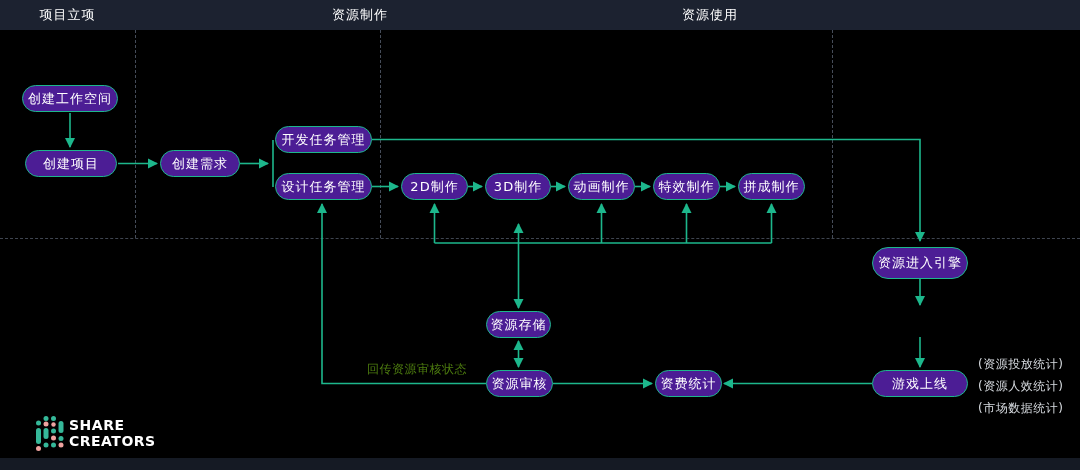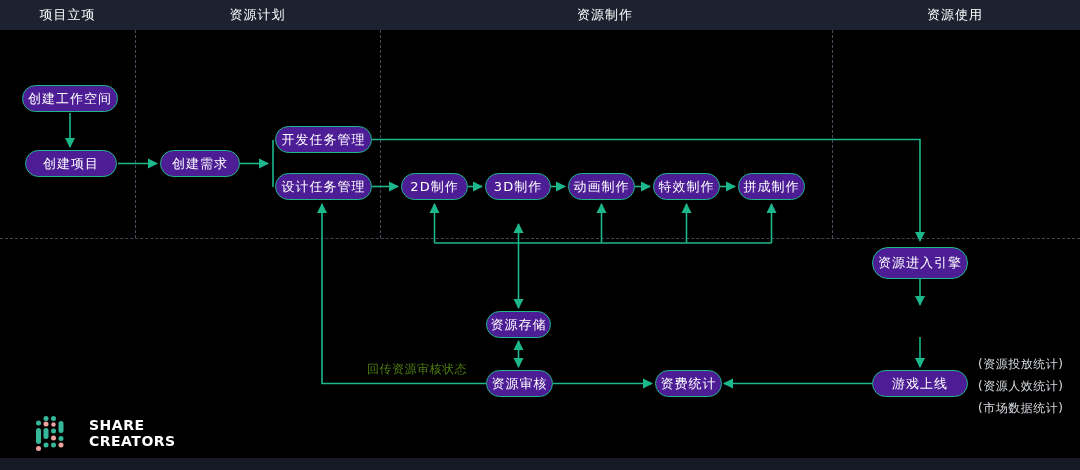--- a/index.html
+++ b/index.html
@@ -39,32 +39,31 @@
   }
   .note{
     position:absolute;z-index:4;color:#d7dbe0;font-size:12px;
     letter-spacing:0.5px;white-space:nowrap;
   }
   .muted-label{
     position:absolute;z-index:4;color:#4d7c0f;font-size:12px;
     letter-spacing:0.5px;white-space:nowrap;
   }
   
-  .logo{position:absolute;left:35px;top:415px;display:flex;align-items:center;gap:24px;z-index:4;}
+  .logo{position:absolute;left:35px;top:415px;display:flex;align-items:center;gap:4px;z-index:4;}
   .logo-text{color:#fff;font-weight:bold;font-size:14px;line-height:1.12;letter-spacing:0.5px;}
   .bottom-strip{position:absolute;left:0;top:458px;width:1080px;height:12px;background:#151a24;z-index:0;}
 </style>
 </head>
 <body>
 
 <div id="stage">
 
   <div class="header">
     <div class="header-cell hc1">项目立项</div>
-    <div class="header-cell hc2">资源计划</div>
     <div class="header-cell hc3">资源制作</div>
     <div class="header-cell hc4">资源使用</div>
   </div>
 
   <div class="vdash" style="left:135px"></div>
   <div class="vdash" style="left:380px"></div>
   <div class="vdash" style="left:832px"></div>
   <div class="hdash"></div>
   <div class="bottom-strip"></div>
 

